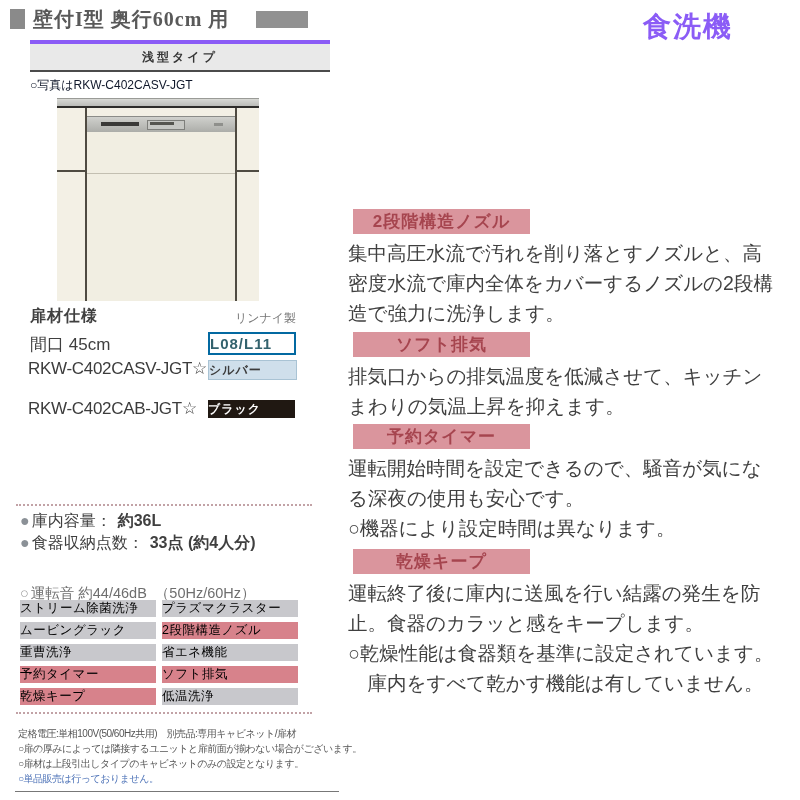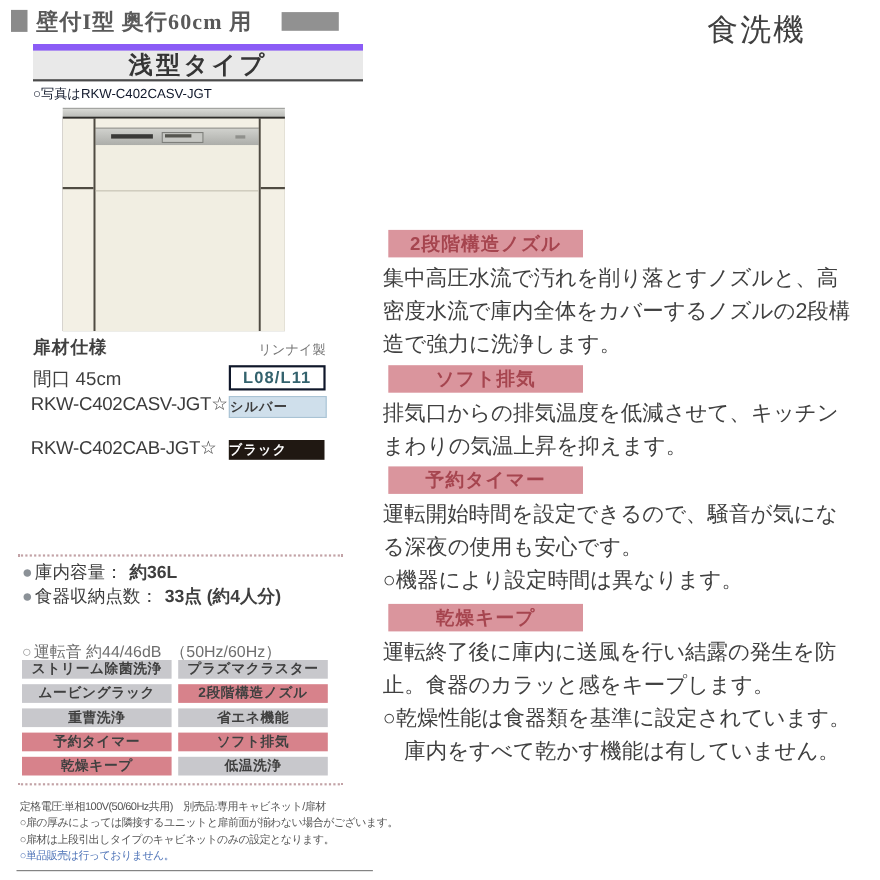--- a/index.html
+++ b/index.html
@@ -4,26 +4,26 @@
 <style>
   html,body{margin:0;padding:0;}
   body{width:800px;height:800px;background:#ffffff;position:relative;overflow:hidden;
        font-family:"Liberation Sans","DejaVu Sans",sans-serif;color:#3f3f3f;}
   .abs{position:absolute;}
 
   
   .hd-square{left:10px;top:9px;width:15px;height:20px;background:#8a8a8a;}
   .hd-title{left:33px;top:6px;font-size:20px;font-weight:bold;color:#595959;letter-spacing:1px;font-family:Liberation Serif, serif;}
   .hd-bar{left:256px;top:11px;width:52px;height:17px;background:#919191;}
-  .hd-right{left:643px;top:8px;font-size:28px;font-weight:400;color:#404040;letter-spacing:2px;}
+  .hd-right{left:643px;top:8px;font-size:28px;font-weight:700;color:#8b5cf6;letter-spacing:2px;}
 
   
   .banner{left:30px;top:40px;width:300px;height:26px;background:#e9e9e9;
-          border-top:6px solid #8b5cf6;border-bottom:2px solid #4b4b4b;
-          text-align:center;line-height:26px;font-size:22px;font-weight:bold;color:#353535;letter-spacing:3px;}
+          border-top:4px solid #8b5cf6;border-bottom:2px solid #4b4b4b;
+          text-align:center;line-height:26px;font-size:12px;font-weight:bold;color:#353535;letter-spacing:3px;}
   .caption{left:30px;top:77px;font-size:12px;color:#0f172a;}
 
   
   .photo{left:57px;top:98px;width:202px;height:203px;}
   .countertop{height:7px;background:linear-gradient(#d8d9d5,#bcbdb9);border-top:1px solid #9a9b97;border-bottom:2px solid #2e2d2a;}
   .cab-body{display:flex;height:193px;background:#4f4b42;column-gap:2px;}
   .cab{background:#f3f0e5;position:relative;}
   .cab.left{width:28px;} .cab.right{width:22px;}
   .cab::after{content:"";position:absolute;left:0;right:0;top:62px;height:2px;background:#4f4b42;}
   .dw{flex:1;background:#f1eee2;display:flex;flex-direction:column;}
@@ -33,22 +33,22 @@
   .p-handle{position:absolute;left:60px;top:3px;width:36px;height:8px;background:#c6c7c3;border:1px solid #7e7f7b;}
   .p-handle span{position:absolute;left:2px;top:1px;width:24px;height:3px;background:#55554f;}
   .p-dot{position:absolute;right:12px;top:6px;width:9px;height:3px;background:#8f908c;}
   .door{flex:1;position:relative;background:#f1eee2;}
   .door::before{content:"";position:absolute;left:0;right:0;top:41px;height:1px;background:#c3bfb1;}
 
   
   .spec-title{left:30px;top:306px;font-size:16px;font-weight:bold;color:#404040;letter-spacing:1px;}
   .maker{left:200px;top:310px;width:96px;text-align:right;font-size:12px;color:#777;}
   .width-label{left:30px;top:333px;font-size:17px;color:#3f3f3f;}
-  .code-badge{left:208px;top:332px;width:84px;height:19px;border:2px solid #0f172a;background:#fff;
-              text-align:center;line-height:19px;font-size:15px;font-weight:bold;color:#33626d;letter-spacing:1px;}
+  .code-badge{left:208px;top:332px;width:84px;height:19px;border:2px solid #0369a1;background:#fff;
+              text-align:left;line-height:19px;font-size:15px;font-weight:bold;color:#33626d;letter-spacing:1px;}
   .model{font-size:17px;color:#3c3c3c;letter-spacing:-0.3px;}
   .model-1{left:28px;top:358px;} .model-2{left:28px;top:398px;}
   .color-chip{width:87px;height:18px;text-align:left;line-height:18px;font-size:12px;font-weight:bold;letter-spacing:1px;}
   .chip-silver{left:208px;top:360px;background:#cfdfeb;border:1px solid #a9c3d4;color:#3c3c3c;}
   .chip-black{left:208px;top:400px;background:#201812;color:#fff;}
 
   .dotted{border-top:2px dotted #c2a2a6;height:0;}
   .dotted-1{left:16px;top:504px;width:296px;}
   .dotted-2{left:16px;top:712px;width:296px;}
 
@@ -56,21 +56,21 @@
   .specs{left:20px;top:510px;width:300px;}
   .spec-row{height:22px;font-size:16px;line-height:22px;white-space:nowrap;}
   .spec-row .bullet{color:#8b9197;margin-right:2px;}
   .spec-row .value{font-weight:bold;margin-left:6px;}
   .spec-row.light{font-size:14.5px;color:#6e6e6e;margin-top:28px;}
   .spec-row.light .bullet{color:#9a9a9a;}
   .spec-row.light .value{font-weight:normal;margin-left:8px;}
 
   
   .tags{left:20px;top:600px;width:278px;display:grid;grid-template-columns:1fr 1fr;gap:5px 6px;}
-  .tag{height:17px;line-height:17px;text-align:center;font-size:12.5px;font-weight:bold;color:#404040;
+  .tag{height:17px;line-height:17px;text-align:left;font-size:12.5px;font-weight:normal;color:#000000;
        background:#c8c8cc;letter-spacing:0.5px;}
   .tag.active{background:#d7828b;}
 
   
   .notes{left:18px;top:726px;width:322px;}
   .note-line{font-size:10px;line-height:15px;color:#555;letter-spacing:-0.5px;white-space:nowrap;}
   .note-line.blue{color:#4f74b8;}
   .bottom-rule{left:15px;top:791px;width:324px;height:1px;background:#777;}
 
   

